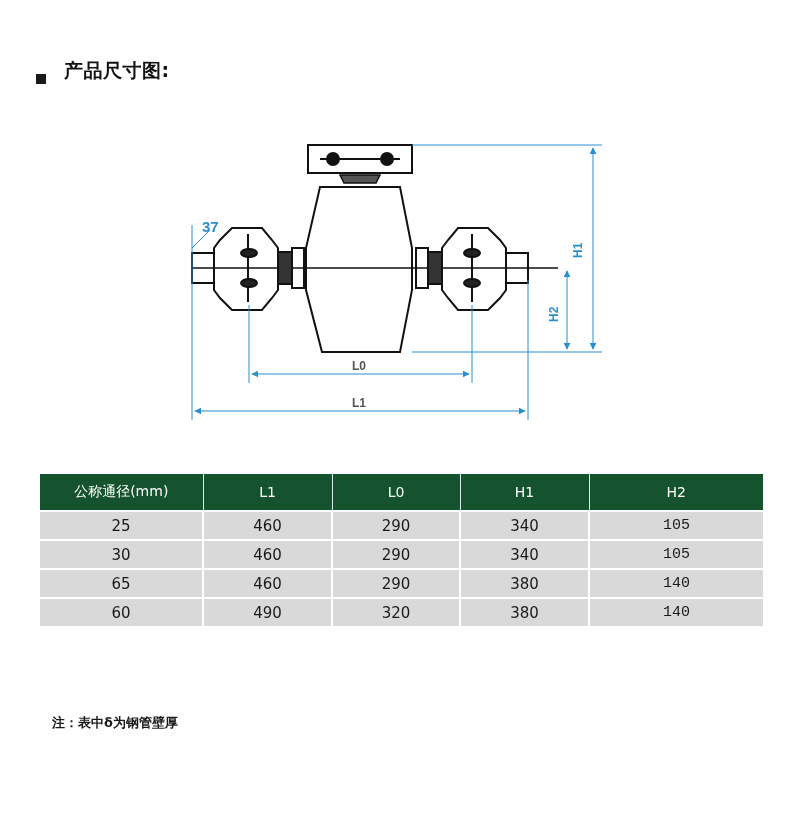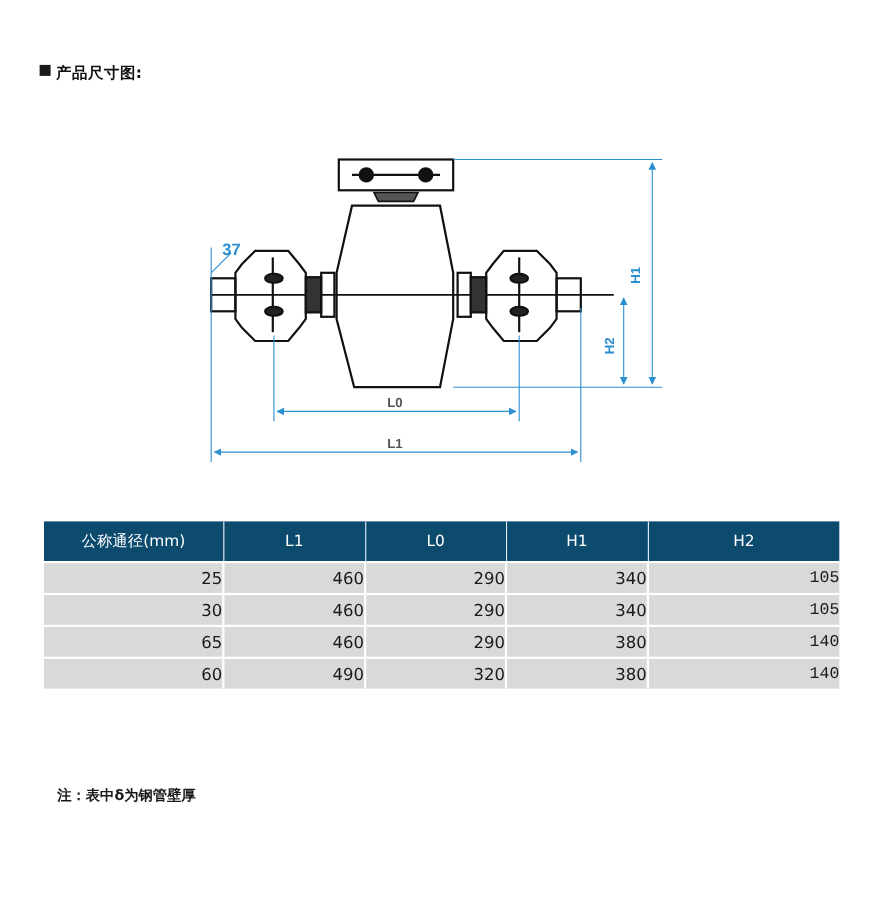--- a/index.html
+++ b/index.html
@@ -1,28 +1,28 @@
 <!DOCTYPE html>
 <html><head>
   <meta charset="utf-8">
   <style>
     html, body { margin: 0; padding: 0; background: #ffffff; }
     body { width: 790px; height: 837px; position: relative; overflow: hidden;
            font-family: "DejaVu Sans", "Liberation Sans", sans-serif; color: #1a1a1a; }
-    .heading { position: absolute; left: 36px; top: 58px; display: flex; align-items: flex-start;
-               font-size: 14px; font-weight: bold; color: #111; letter-spacing: 0.5px; }
+    .heading { position: absolute; left: 36px; top: 58px; display: flex; align-items: flex-end;
+               font-size: 19px; font-weight: bold; color: #111; letter-spacing: 0.5px; gap: 13px; }
     .heading .bullet { width: 10px; height: 10px; background: #1a1a1a; margin-right: 5px; margin-top: 1px; }
     .diagram { position: absolute; left: 180px; top: 130px; width: 440px; height: 300px; font-weight: bold; }
     table.spec { position: absolute; left: 40px; top: 474px; width: 723px; border-collapse: collapse;
                  table-layout: fixed; font-family: "DejaVu Sans", "Liberation Sans", sans-serif; }
-    table.spec th { background: #0c4a6e; color: #ffffff; font-weight: normal; font-size: 14px;
+    table.spec th { background: #14532d; color: #ffffff; font-weight: normal; font-size: 14px;
                     height: 36px; border-right: 1px solid #dfe8f5; text-align: center; padding: 0; }
     table.spec th:last-child { border-right: none; }
     table.spec td { background: #d9d9d9; color: #1a1a1a; font-size: 15px; height: 27px;
-                    text-align: right; padding: 0; border-right: 2px solid #ffffff;
+                    text-align: center; padding: 0; border-right: 2px solid #ffffff;
                     border-top: 2px solid #ffffff; }
     table.spec td:last-child { border-right: none; font-family: Liberation Mono, monospace; }
     .note { position: absolute; left: 52px; top: 714px; font-size: 13px; font-weight: bold; color: #1a1a1a; text-align: center; }
   </style>
 </head>
 <body>
 
 <div class="heading">
   <span class="bullet"></span>
   <span>产品尺寸图:</span>

